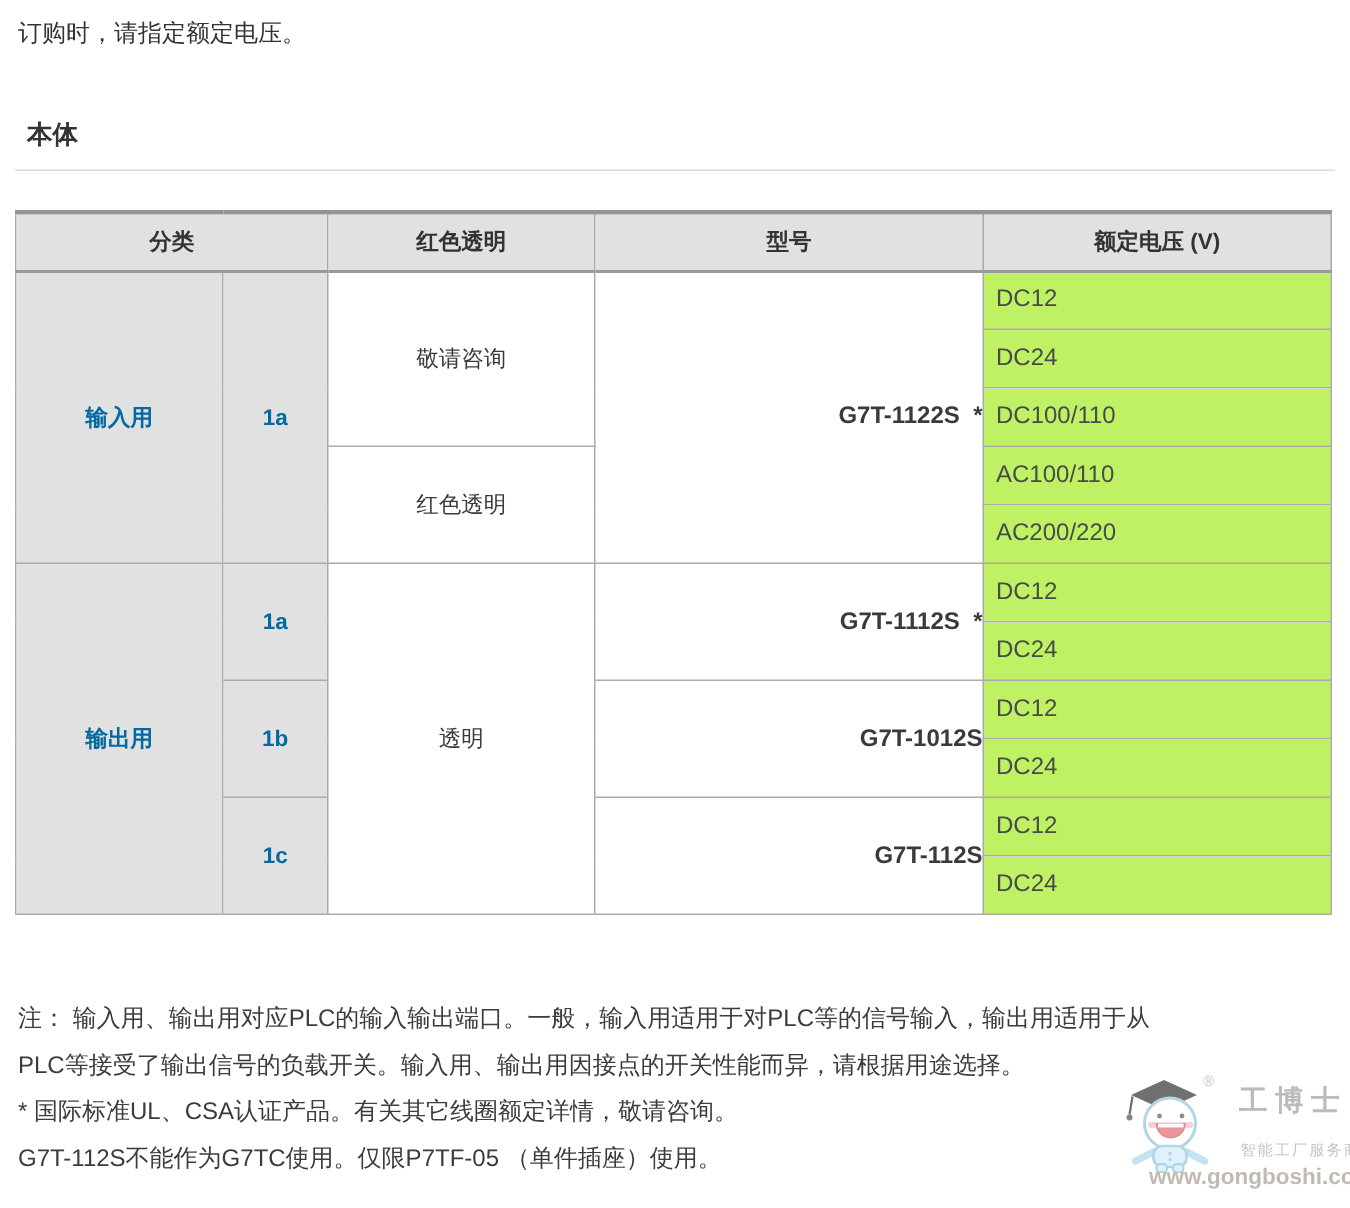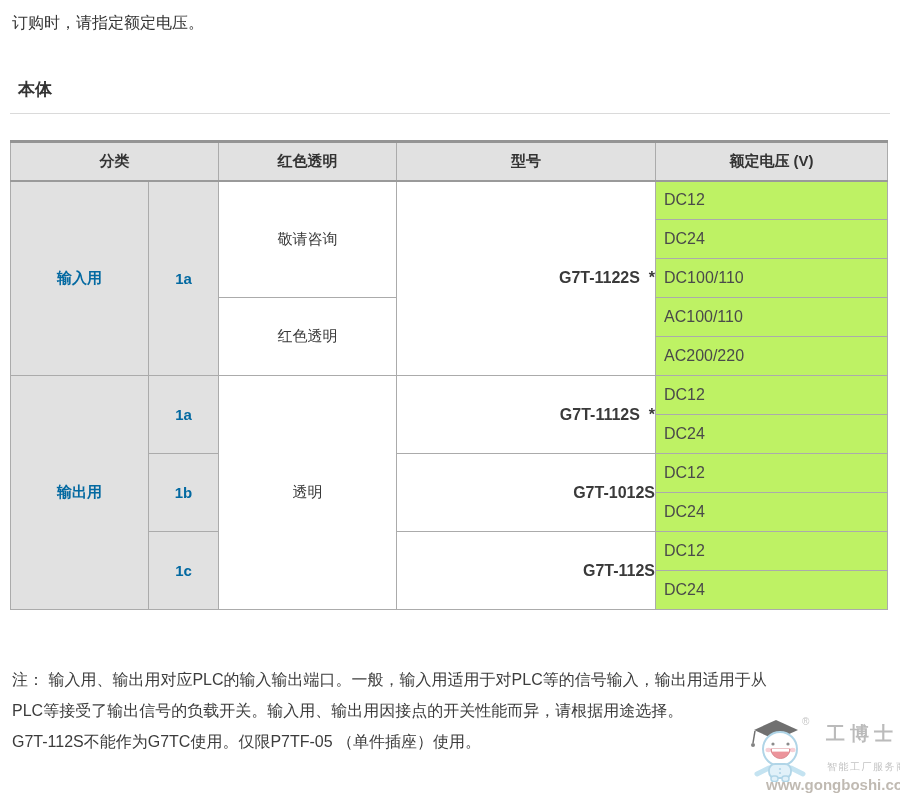--- a/index.html
+++ b/index.html
@@ -204,20 +204,21 @@
     </tr>
     <tr>
       <td class="volt">DC24</td>
     </tr>
   </tbody>
 </table>
 
 <div class="notes">
   <div class="note-line">注： 输入用、输出用对应PLC的输入输出端口。一般，输入用适用于对PLC等的信号输入，输出用适用于从</div>
   <div class="note-line">PLC等接受了输出信号的负载开关。输入用、输出用因接点的开关性能而异，请根据用途选择。</div>
+  <div class="note-line">* 国际标准UL、CSA认证产品。有关其它线圈额定详情，敬请咨询。</div>
   <div class="note-line">G7T-112S不能作为G7TC使用。仅限P7TF-05 （单件插座）使用。</div>
 </div>
 
 <div class="watermark">
   <svg class="mascot" width="74" height="66" viewBox="0 0 74 66">
 
     <polygon points="10,14 32,4 54,14 32,24" fill="#2e2e2e"></polygon>
     <path d="M11,15 L9,27" stroke="#2e2e2e" stroke-width="1.5" fill="none"></path>
     <circle cx="9" cy="29" r="2" fill="#4a4a4a"></circle>
 

